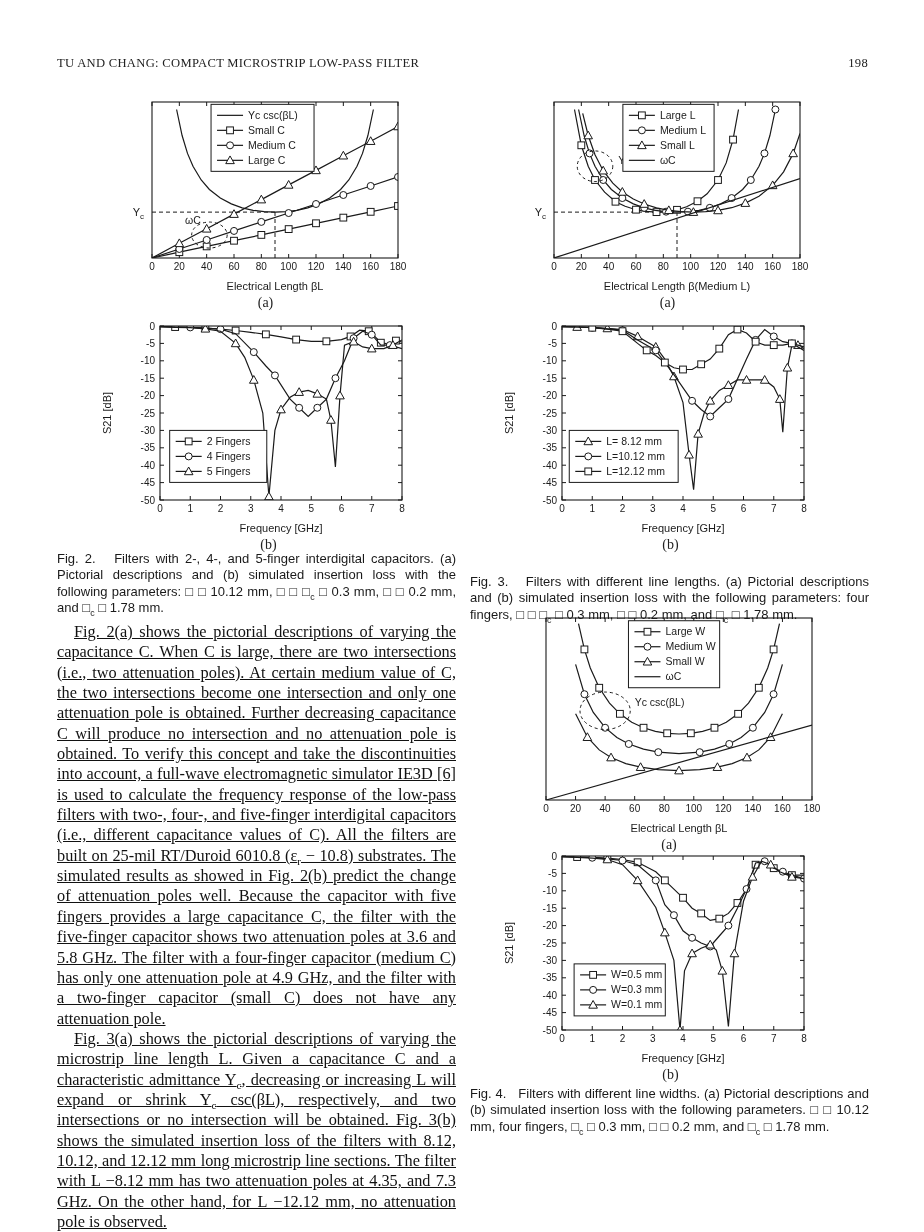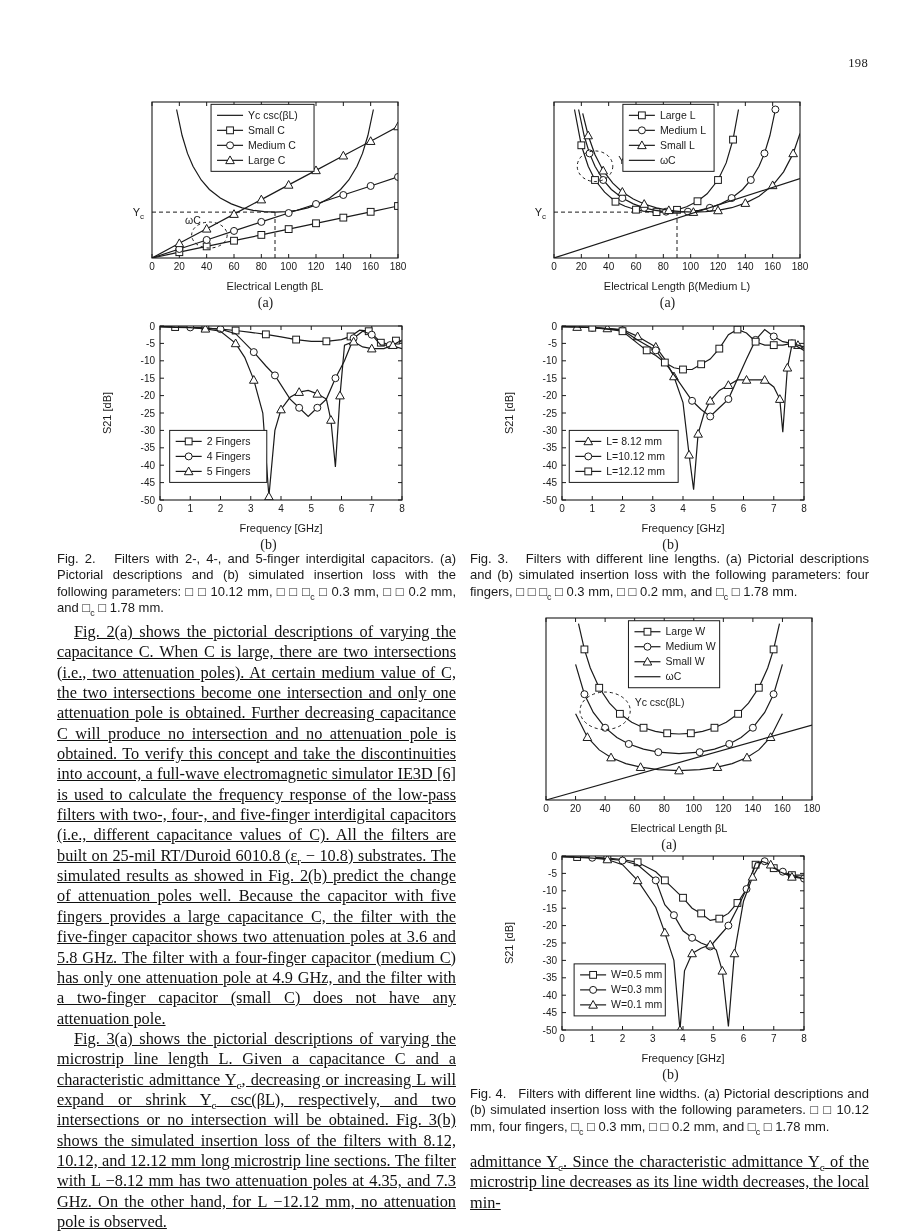--- a/index.html
+++ b/index.html
@@ -25,20 +25,21 @@
   }
   .bodytext p{margin:0;padding:0;text-indent:17px;text-decoration:underline;}
   .bodytext p.noindent{text-indent:0;}
   svg text{font-family:"Liberation Sans","DejaVu Sans",sans-serif;fill:#1a1a1a;}
 </style>
 </head>
 <body>
 
 <div id="page">
 
+  <div class="hdr hdr-left">TU AND CHANG: COMPACT MICROSTRIP LOW-PASS FILTER</div>
   <div class="hdr hdr-right">198</div>
 
   <div class="chartbox" style="left:100px;top:94px;">
     <div class="chart" style="width:312px;height:200px;"><svg width="312" height="200" viewBox="0 0 312 200">
           <defs>
             <clipPath id="clip0">
               <rect x="52" y="8" width="246" height="156"></rect>
             </clipPath>
           </defs>
           <line x1="52" y1="164" x2="52" y2="160" stroke="#1a1a1a" stroke-width="1"></line>
@@ -458,21 +459,21 @@
           <text x="104.26" y="124.89999999999999" font-size="10.5" text-anchor="start">L=  8.12 mm</text>
           <line x1="73.26" y1="136.39999999999998" x2="99.26" y2="136.39999999999998" stroke="#1a1a1a" stroke-width="1.2"></line>
           <circle fill="#fff" stroke="#1a1a1a" stroke-width="1" cx="86.26" cy="136.39999999999998" r="3.5"></circle>
           <text x="104.26" y="139.89999999999998" font-size="10.5" text-anchor="start">L=10.12 mm</text>
           <line x1="73.26" y1="151.39999999999998" x2="99.26" y2="151.39999999999998" stroke="#1a1a1a" stroke-width="1.2"></line>
           <rect fill="#fff" stroke="#1a1a1a" stroke-width="1" x="82.86" y="147.99999999999997" width="6.8" height="6.8"></rect>
           <text x="104.26" y="154.89999999999998" font-size="10.5" text-anchor="start">L=12.12 mm</text>
         </svg></div>
     <div class="sublabel" style="padding-left:25px;">(b)</div>
   </div>
-  <div class="caption" style="left:470px;top:551px;"><span>Fig. 3.&nbsp;&nbsp; Filters with different line lengths. (a) Pictorial descriptions and (b) simulated insertion loss with the following parameters: four fingers, □ □ □</span><sub>c</sub><span> □ 0.3 mm, □ □ 0.2 mm, and □</span><sub>c</sub><span> □ 1.78 mm.</span></div>
+  <div class="caption" style="left:470px;top:574px;"><span>Fig. 3.&nbsp;&nbsp; Filters with different line lengths. (a) Pictorial descriptions and (b) simulated insertion loss with the following parameters: four fingers, □ □ □</span><sub>c</sub><span> □ 0.3 mm, □ □ 0.2 mm, and □</span><sub>c</sub><span> □ 1.78 mm.</span></div>
 
   <div class="chartbox" style="left:494px;top:610px;">
     <div class="chart" style="width:330px;height:226px;"><svg width="330" height="226" viewBox="0 0 330 226">
           <defs>
             <clipPath id="clip4">
               <rect x="52" y="8" width="266" height="182"></rect>
             </clipPath>
           </defs>
           <line x1="52" y1="190" x2="52" y2="186" stroke="#1a1a1a" stroke-width="1"></line>
           <line x1="52" y1="8" x2="52" y2="12" stroke="#1a1a1a" stroke-width="1"></line>
@@ -675,17 +676,14 @@
         </svg></div>
     <div class="sublabel" style="padding-left:25px;">(b)</div>
   </div>
   <div class="caption" style="left:470px;top:1086px;"><span>Fig. 4.&nbsp;&nbsp; Filters with different line widths. (a) Pictorial descriptions and (b) simulated insertion loss with the following parameters. □ □ 10.12 mm, four fingers, □</span><sub>c</sub><span> □ 0.3 mm, □ □ 0.2 mm, and □</span><sub>c</sub><span> □ 1.78 mm.</span></div>
 
   <div class="bodytext" style="left:57px;top:622px;">
     <p><span>Fig. 2(a) shows the pictorial descriptions of varying the capacitance C. When C is large, there are two intersections (i.e., two attenuation poles). At certain medium value of C, the two intersections become one intersection and only one attenuation pole is obtained. Further decreasing capacitance C will produce no intersection and no attenuation pole is obtained. To verify this concept and take the discontinuities into account, a full-wave electromagnetic simulator IE3D [6] is used to calculate the frequency response of the low-pass filters with two-, four-, and five-finger interdigital capacitors (i.e., different capacitance values of C). All the filters are built on 25-mil RT/Duroid 6010.8 (ε</span><sub>r</sub><span> − 10.8) substrates. The simulated results as showed in Fig. 2(b) predict the change of attenuation poles well. Because the capacitor with five fingers provides a large capacitance C, the filter with the five-finger capacitor shows two attenuation poles at 3.6 and 5.8 GHz. The filter with a four-finger capacitor (medium C) has only one attenuation pole at 4.9 GHz, and the filter with a two-finger capacitor (small C) does not have any attenuation pole.</span></p>
     <p><span>Fig. 3(a) shows the pictorial descriptions of varying the microstrip line length L. Given a capacitance C and a characteristic admittance Y</span><sub>c</sub><span>, decreasing or increasing L will expand or shrink Y</span><sub>c</sub><span> csc(βL), respectively, and two intersections or no intersection will be obtained. Fig. 3(b) shows the simulated insertion loss of the filters with 8.12, 10.12, and 12.12 mm long microstrip line sections. The filter with L −8.12 mm has two attenuation poles at 4.35, and 7.3 GHz. On the other hand, for L −12.12 mm, no attenuation pole is observed.</span></p>
 
   </div>
-  <div class="bodytext" style="left:470px;top:1152px;">
-    <p class="noindent"><span>admittance Y</span><sub>c</sub><span>. Since the characteristic admittance Y</span><sub>c</sub><span> of the microstrip line decreases as its line width decreases, the local min-</span></p>
-  </div>
 
 </div>
 
 </body></html>

